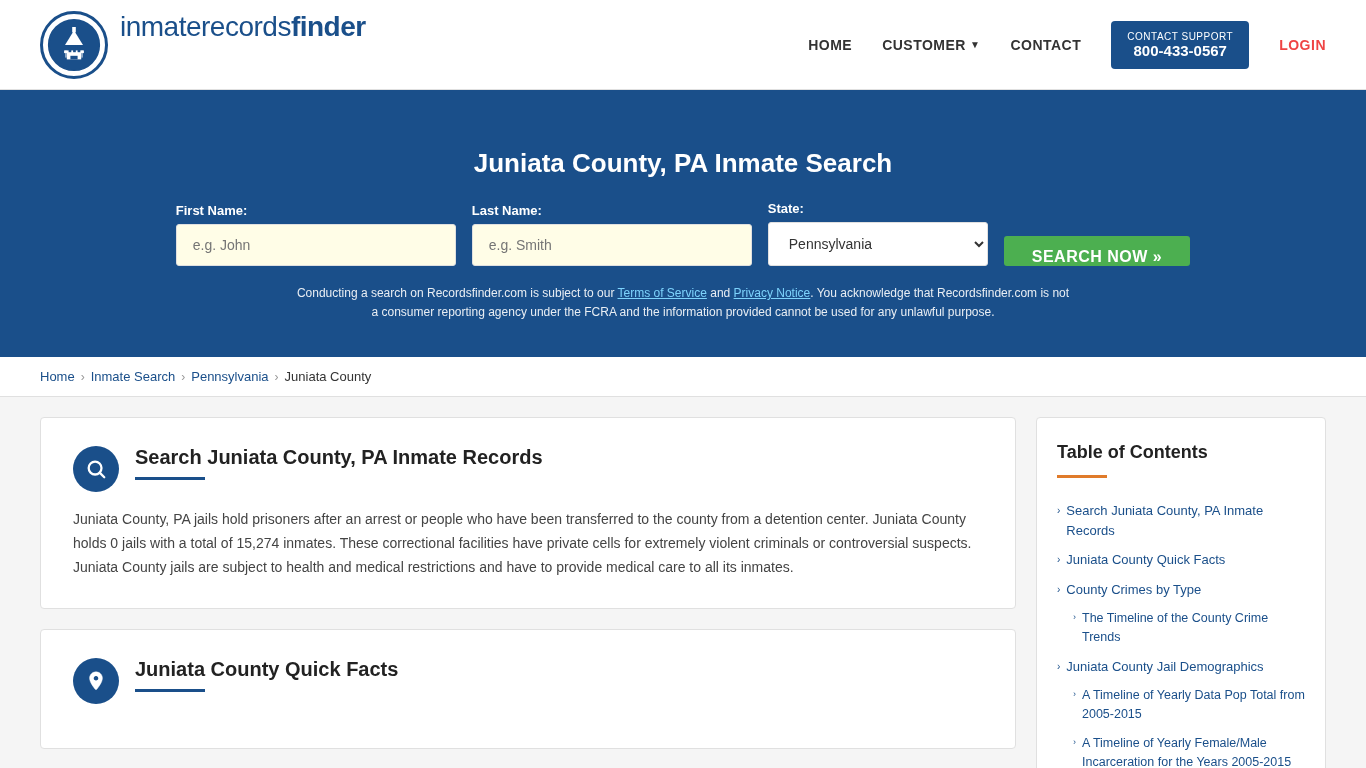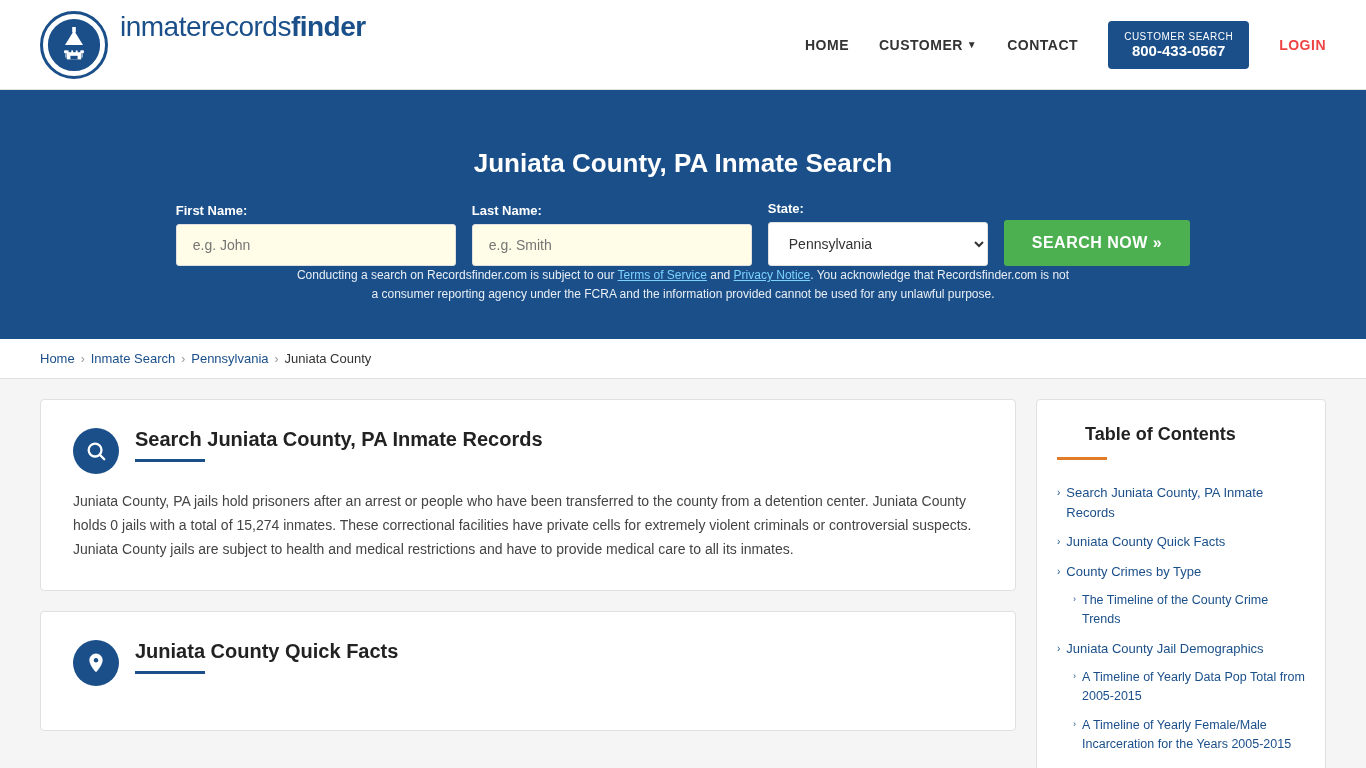--- a/index.html
+++ b/index.html
@@ -104,20 +104,21 @@
       font-size: 26px;
       font-weight: 700;
       margin-bottom: 22px;
       margin-top: 28px;
     }
     .search-form {
       display: flex;
       align-items: flex-end;
       justify-content: center;
       gap: 16px;
+      margin-bottom: 18px;
     }
     .form-group {
       display: flex;
       flex-direction: column;
       text-align: left;
     }
     .form-group label {
       color: #fff;
       font-size: 13px;
       font-weight: 600;
@@ -148,21 +149,21 @@
     .search-btn {
       background: #4caf50;
       color: #fff;
       font-size: 16px;
       font-weight: 700;
       padding: 12px 28px;
       border: none;
       border-radius: 3px;
       cursor: pointer;
       letter-spacing: 0.5px;
-      height: 46px;
+      height: 30px;
     }
     .hero-disclaimer {
       color: rgba(255,255,255,0.9);
       font-size: 12px;
       line-height: 1.6;
       max-width: 780px;
       margin: 0 auto;
     }
     .hero-disclaimer a {
       color: #7dd3fc;
@@ -269,21 +270,20 @@
       border: 1px solid #e0e0e0;
       border-radius: 4px;
       padding: 24px 20px;
     }
 
     .toc-title {
       font-size: 18px;
       font-weight: 700;
       color: #222;
       margin-bottom: 12px;
-      margin-left: 28px;
     }
     .toc-underline {
       width: 50px;
       height: 3px;
       background: #e07b2a;
       margin-bottom: 18px;
     }
 
     .toc-list {
       list-style: none;
@@ -352,21 +352,21 @@
   </div>
 
   <nav class="nav">
     <a class="nav-item">HOME</a>
     <a class="nav-item nav-records">
       <span>CUSTOMER</span>
       <span class="chevron">▼</span>
     </a>
     <a class="nav-item">CONTACT</a>
     <div class="customer-support-btn">
-      <span class="cs-label">CUSTOMER SEARCH</span>
+      <span class="cs-label">CONTACT SUPPORT</span>
       <span class="cs-phone">800-433-0567</span>
     </div>
     <a class="login-btn">LOGIN</a>
   </nav>
 </header>
 
 <section class="hero">
   <h1>Juniata County, PA Inmate Search</h1>
   <div class="search-form">
     <div class="form-group">

